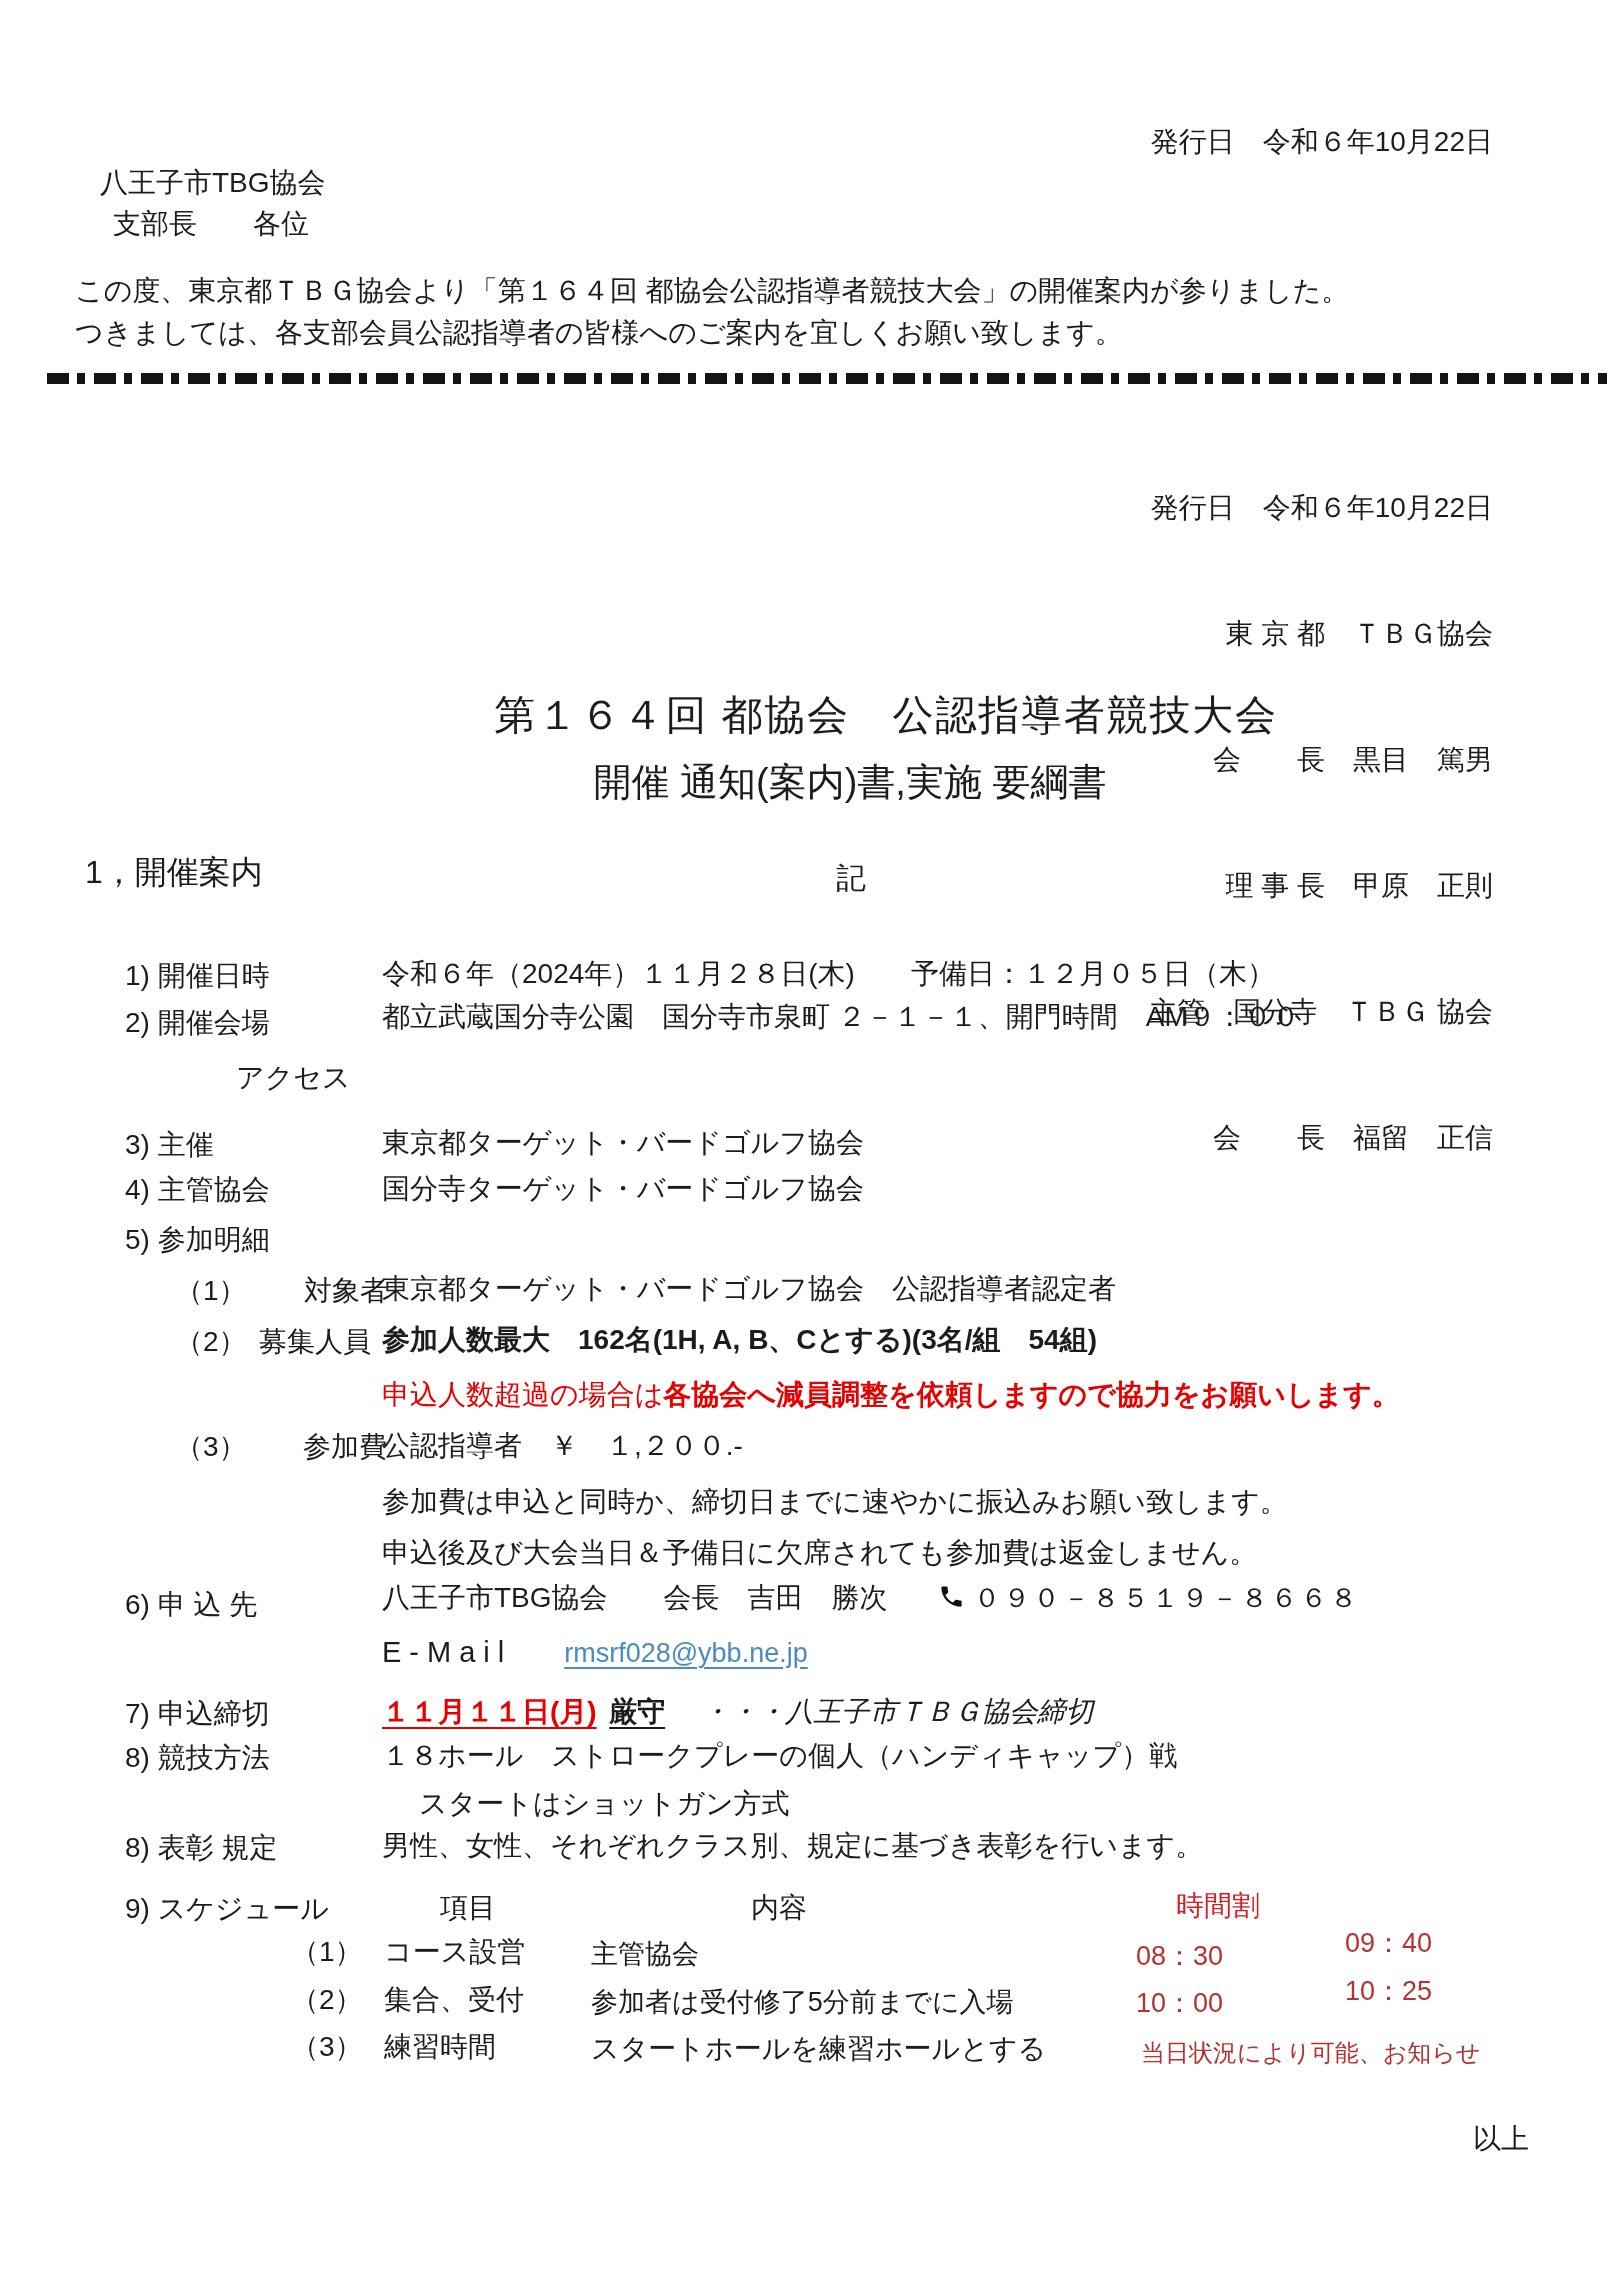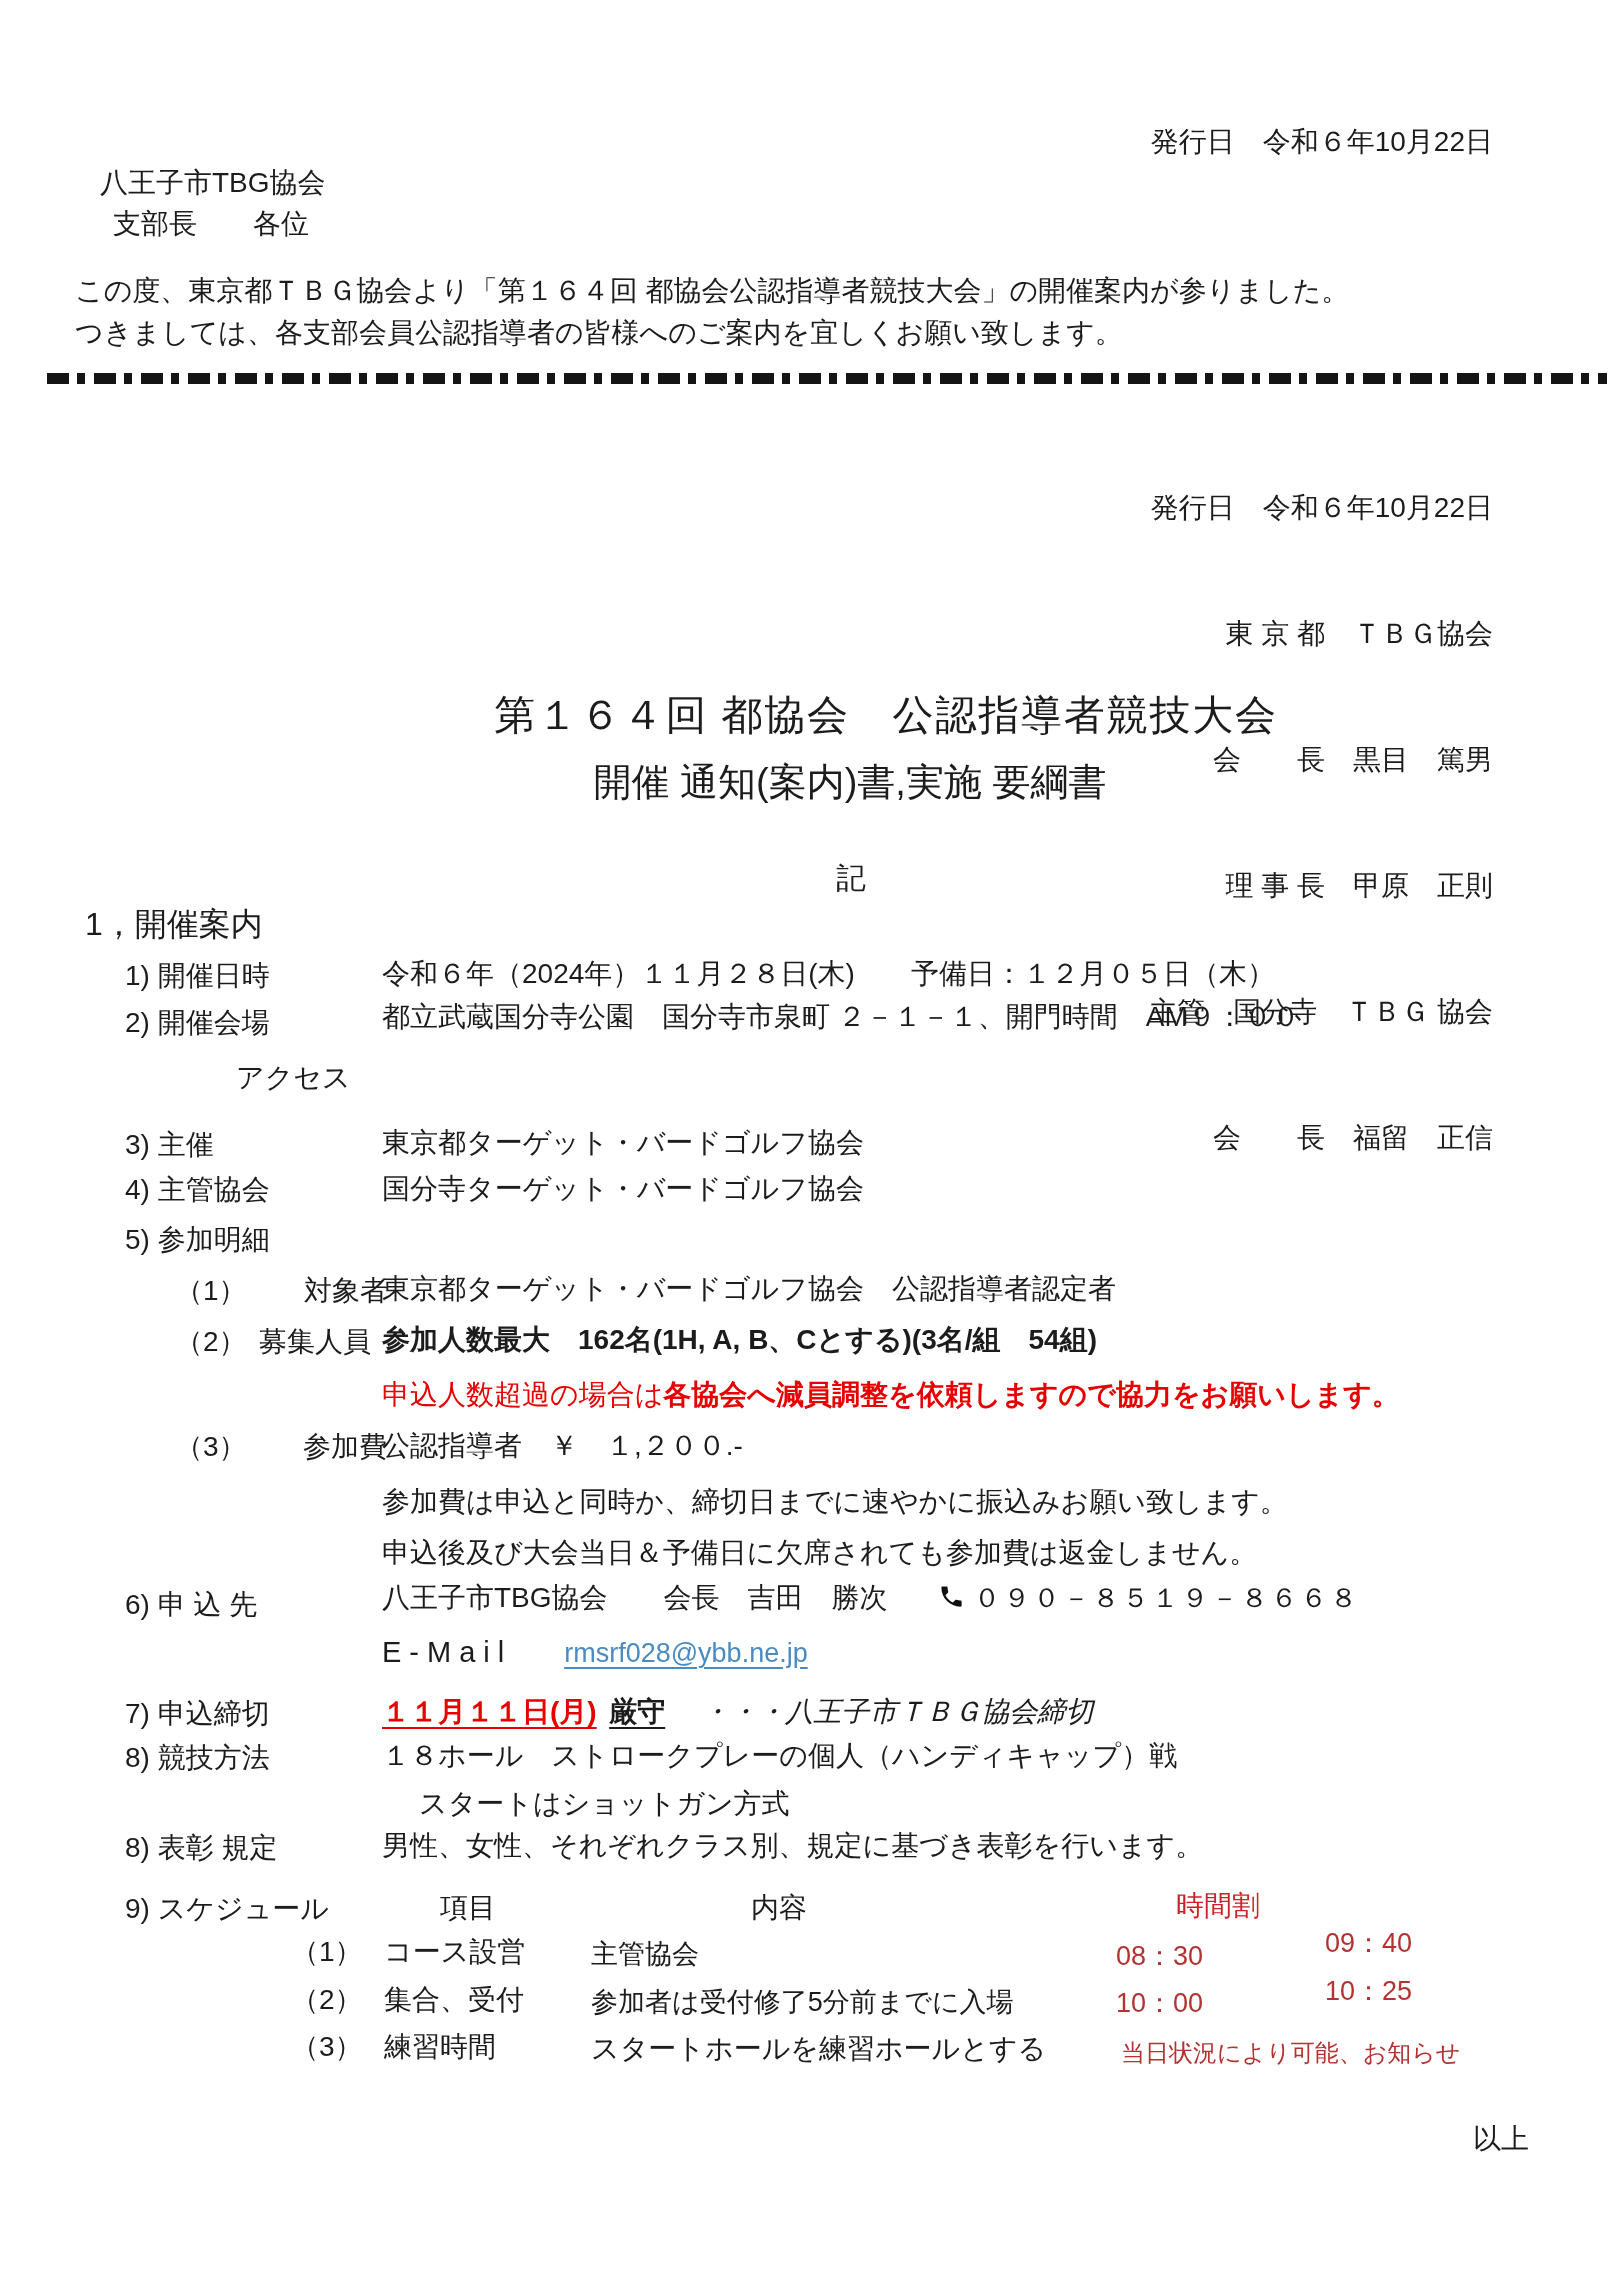--- a/index.html
+++ b/index.html
@@ -14,21 +14,21 @@
     position:relative;width:1620px;height:2243px;background:#ffffff;
     font-family:"Liberation Sans","DejaVu Sans",sans-serif;
     color:var(--text);overflow:hidden;
   }
   .abs{position:absolute;white-space:pre;line-height:1.25;}
   .t27{font-size:24px;} .t30{font-size:27px;} .t31{font-size:28px;}
   .t33{font-size:29.6px;} .t36{font-size:32px;} .t42{font-size:38px;} .t46{font-size:41px;}
   .b{font-weight:bold;}
   .red{color:var(--red-bright);}
   .red-mid{color:var(--red-mid);}
-  .red-dark{color:var(--red-dark);}
+  .red-dark{color:var(--red-dark);margin-left:20px;}
   .u{text-decoration:underline;text-underline-offset:6.3px;}
   .link{color:var(--link-blue);text-decoration:underline;text-underline-offset:4.5px;cursor:pointer;}
   .ml14{margin-left:12.5px;} .ml40{margin-left:36px;font-style:italic;} .ml58{margin-left:52px;}
   .center{left:0;width:1620px;text-align:center;}
   .right-block{text-align:right;}
   .divider{
     position:absolute;left:47px;top:373px;width:1560px;height:10.7px;
     background:repeating-linear-gradient(90deg,#141414 0 21.5px,transparent 21.5px 30px,#141414 30px 38px,transparent 38px 47px);
   }
   .phone-svg{width:27px;height:27px;vertical-align:-2.7px;margin:0 9px 0 50px;fill:#111;}
@@ -55,21 +55,21 @@
     <div>理 事 長　甲原　正則</div>
     <div>主管　国分寺　ＴＢＧ 協会</div>
     <div>会　　長　福留　正信</div>
   </div>
 
   <div class="abs t46 center" style="left:76px;top:690px;letter-spacing:1.8px">第１６４回 都協会　公認指導者競技大会</div>
   <div class="abs t42 center" style="left:40px;top:759px">開催 通知(案内)書,実施 要綱書</div>
 
   <div class="abs t33 center" style="left:41px;top:860px">記</div>
 
-  <div class="abs t36" style="left:85px;top:904px">1，開催案内</div>
+  <div class="abs t36" style="left:85px;top:852px">1，開催案内</div>
 
   <div class="abs t31" style="left:125px;top:958px">1) 開催日時</div>
   <div class="abs t31" style="left:382px;top:956px">令和６年（2024年）１１月２８日(木)　　予備日：１２月０５日（木）</div>
 
   <div class="abs t31" style="left:125px;top:1005px">2) 開催会場</div>
   <div class="abs t31" style="left:382px;top:999px">都立武蔵国分寺公園　国分寺市泉町 ２－１－１、開門時間　AM９：００</div>
 
   <div class="abs t31" style="left:236px;top:1060px">アクセス</div>
 
   <div class="abs t31" style="left:125px;top:1127px">3) 主催</div>

